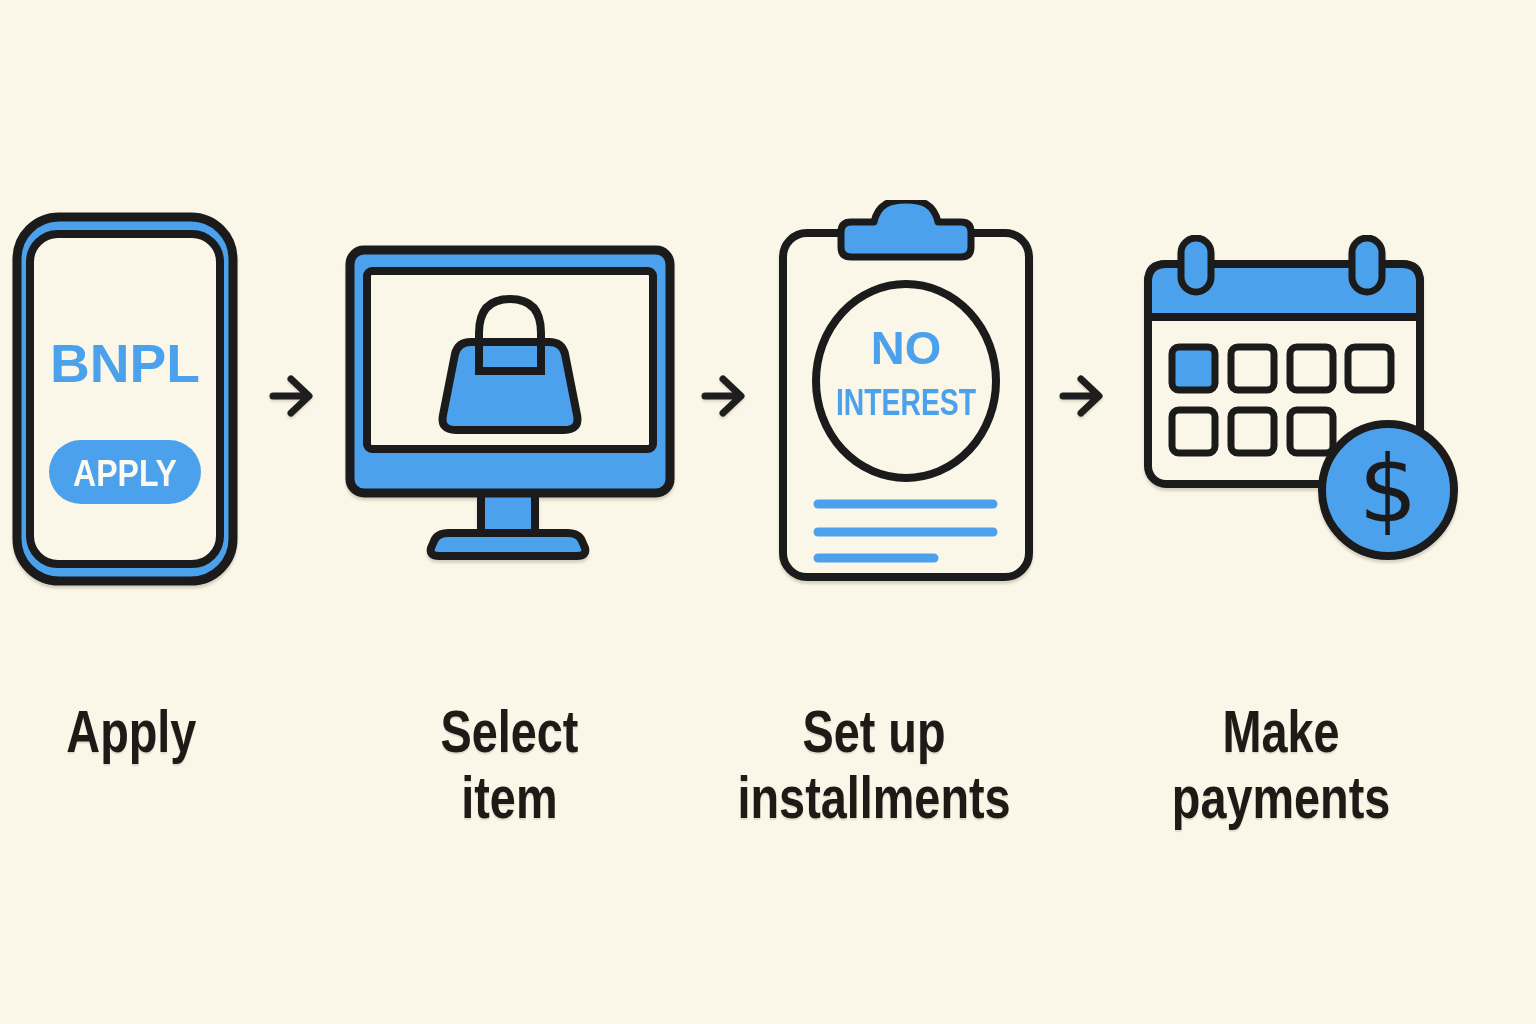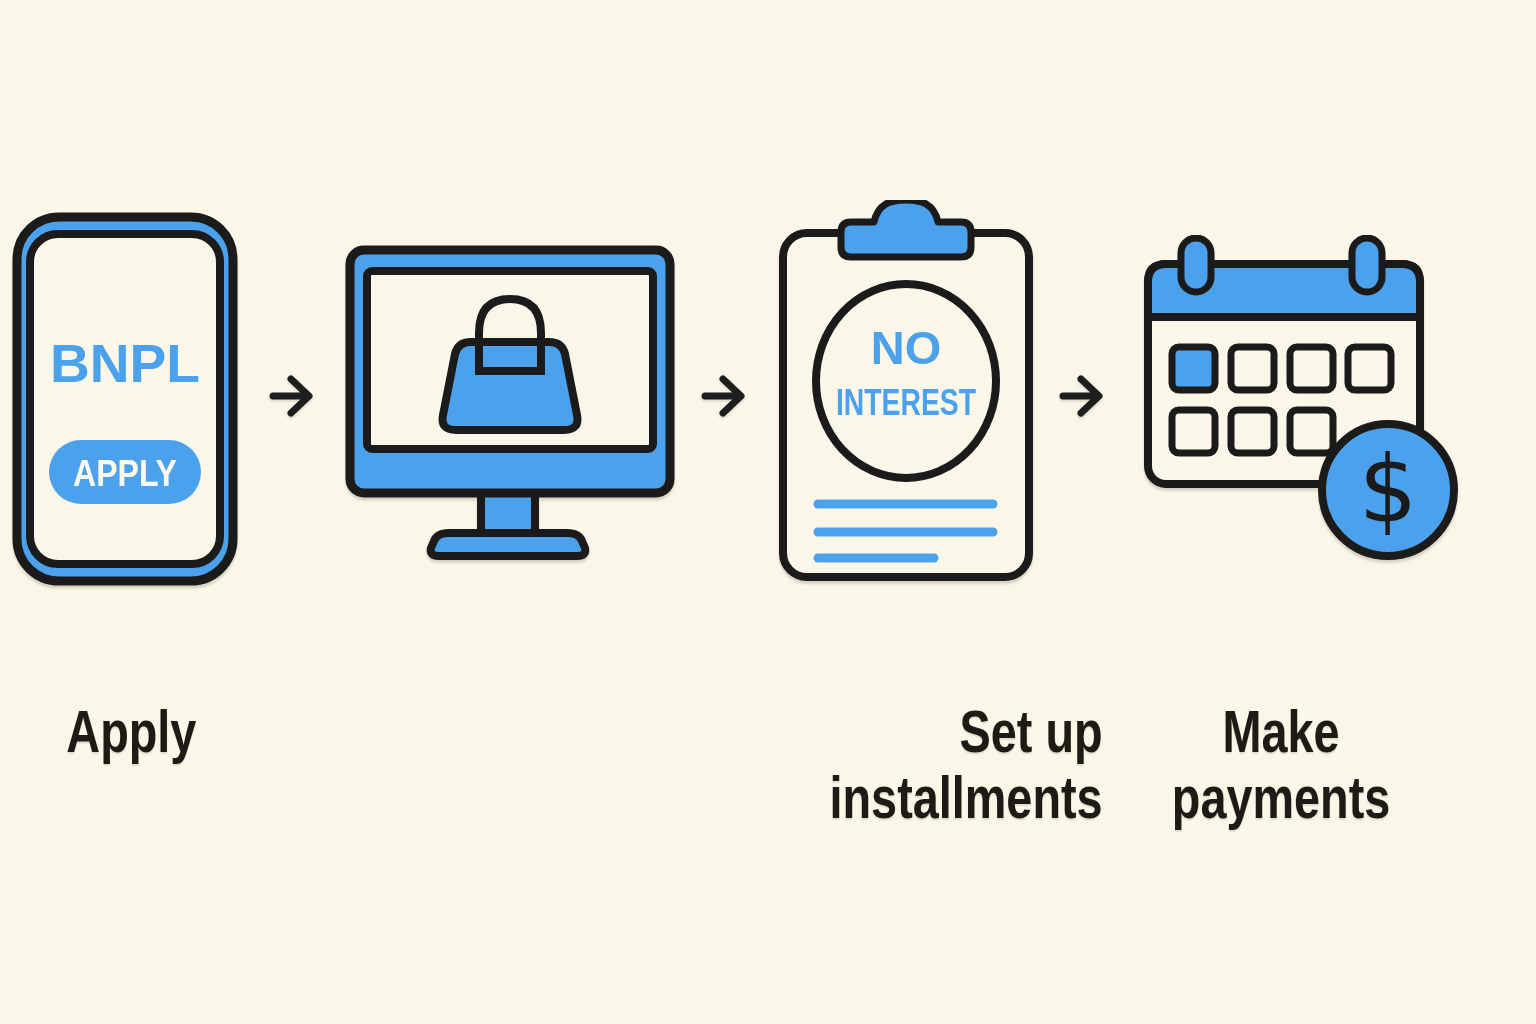--- a/index.html
+++ b/index.html
@@ -33,21 +33,21 @@
     text-shadow:0 2px 1px rgba(95,80,55,.15);
   }
   .step-label > span{
     display:inline-block;
     transform:scaleX(.78);
     transform-origin:center top;
     white-space:pre-line;
   }
   .label-1{left:-119px;}  
   .label-2{left:259px;}   
-  .label-3{left:641px;text-align:right;}   
+  .label-3{left:624px;}   
   .label-4{left:1031px;text-decoration:underline;}  
 
   .svg-text{font-family:"Liberation Sans",sans-serif;font-weight:bold;}
   .dollar-text{font-family:"DejaVu Sans",sans-serif;font-weight:500;}
 </style>
 </head>
 <body>
 
 <div class="canvas">
 
@@ -105,20 +105,24 @@
     <rect x="88" y="175" width="43" height="43" rx="7" fill="#FAF6E8" stroke="#1B1B1B" stroke-width="7"></rect>
     <rect x="147" y="175" width="43" height="43" rx="7" fill="#FAF6E8" stroke="#1B1B1B" stroke-width="7"></rect>
 
     <circle cx="245" cy="255" r="66" fill="#4CA1EC" stroke="#1B1B1B" stroke-width="8"></circle>
     <text class="dollar-text" x="245" y="287" font-size="92" fill="#1B1B1B" text-anchor="middle">$</text>
   </svg>
 
   <div class="step-label label-1">
     <span>Apply</span>
   </div>
+  <div class="step-label label-2">
+    <span>Select
+item</span>
+  </div>
   <div class="step-label label-3">
     <span>Set up
 installments</span>
   </div>
   <div class="step-label label-4">
     <span>Make
 payments</span>
   </div>
 
 </div>

